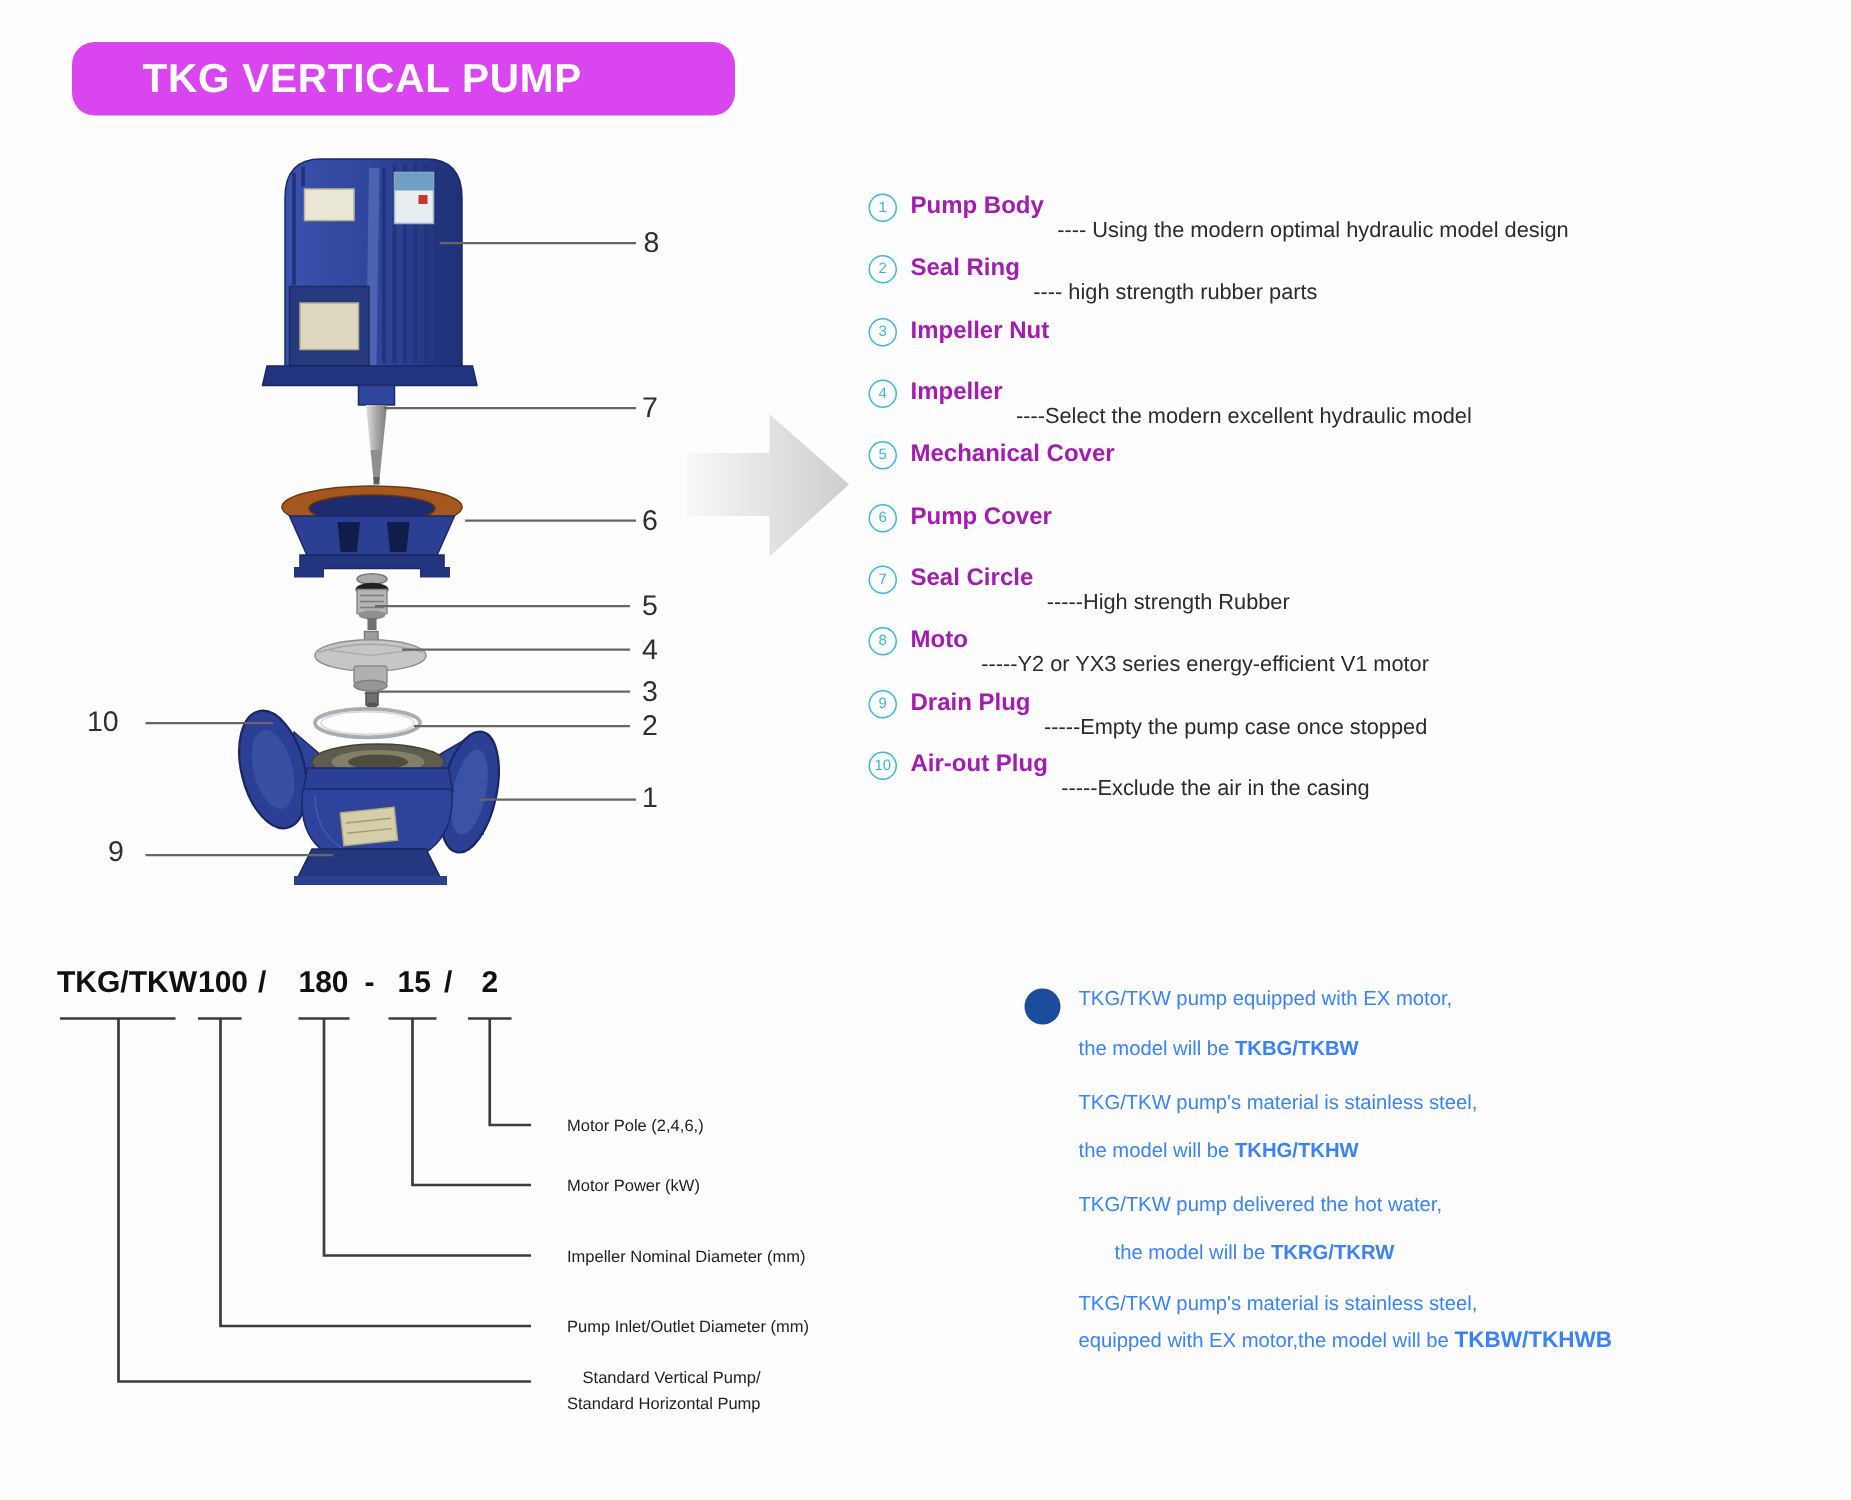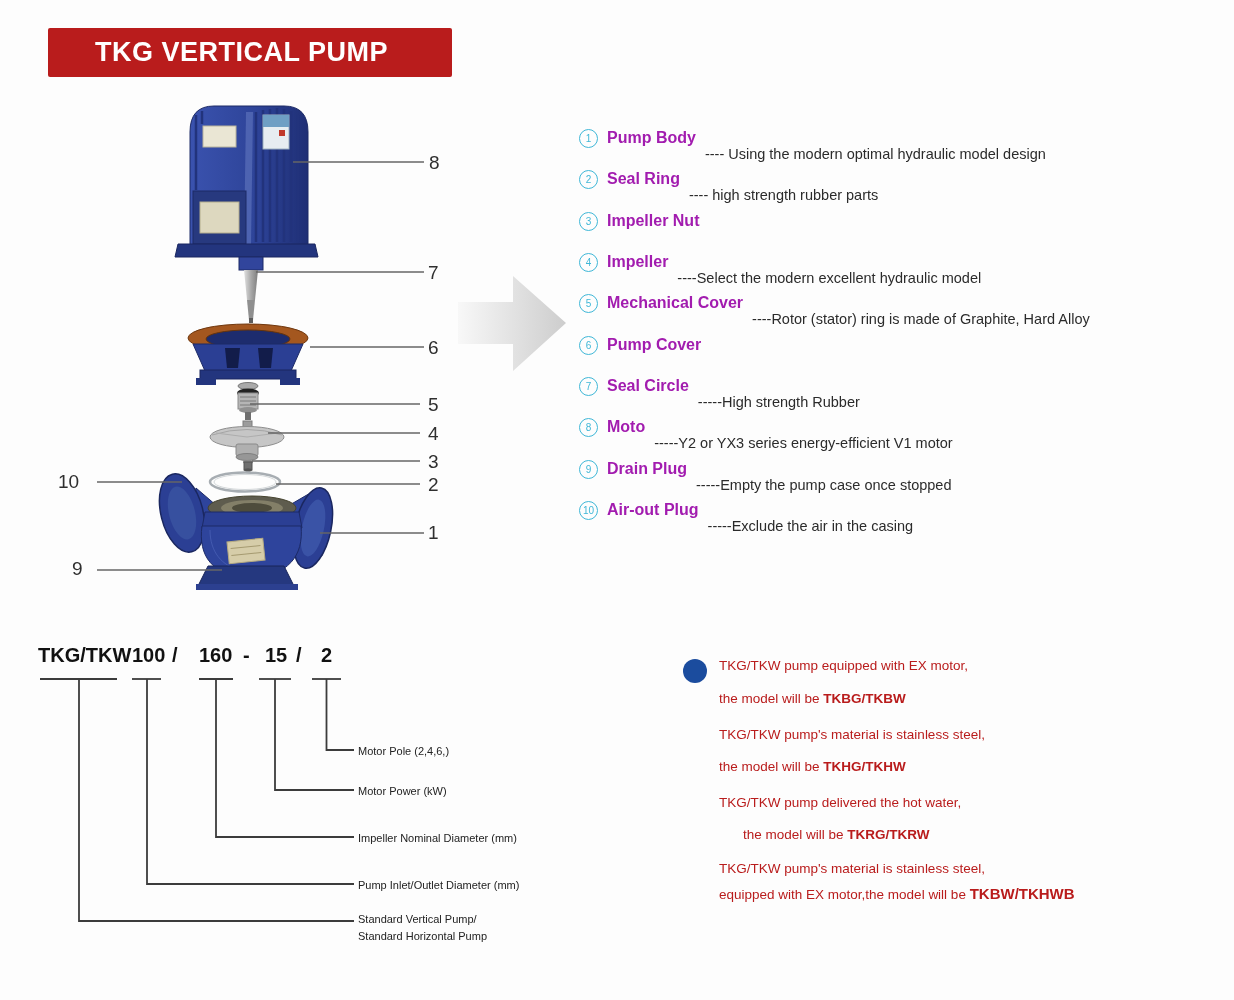--- a/index.html
+++ b/index.html
@@ -4,22 +4,22 @@
 <style>
   html,body{margin:0;padding:0;background:#ffffff;}
   #page{
     position:relative;width:1234px;height:1000px;background:#fdfdfd;
     font-family:"Liberation Sans", sans-serif;overflow:hidden;
   }
   .abs{position:absolute;}
 
   
   .banner{
-    left:48px;top:28px;width:404px;height:49px;background:#b91c1c;
-    border-radius:2px;
+    left:48px;top:28px;width:442px;height:49px;background:#d946ef;
+    border-radius:15px;
   }
   .banner .title{
     position:absolute;left:47px;top:0;line-height:49px;color:#ffffff;
     font-size:27px;font-weight:bold;letter-spacing:.5px;white-space:nowrap;
   }
 
   
   svg.layer{position:absolute;left:0;top:0;}
 
   
@@ -34,28 +34,28 @@
   .part-badge{
     width:17px;height:17px;border:1px solid #3fb7d7;border-radius:50%;
     color:#3fb7d7;font-size:10px;display:flex;align-items:center;justify-content:center;
     flex:0 0 auto;
   }
   .part-name{color:#a21caf;font-size:16px;font-weight:bold;}
   .part-desc{color:#2b2b2b;font-size:14.5px;margin-top:32px;}
 
   
   .code-seg{position:absolute;top:644px;font-size:20px;font-weight:bold;color:#111;white-space:nowrap;}
-  .code-label{position:absolute;left:358px;font-size:11px;color:#222;white-space:nowrap;line-height:17px;}
+  .code-label{position:absolute;left:378px;font-size:11px;color:#222;white-space:nowrap;line-height:17px;text-align:right;}
 
   
   .note-bullet{
     position:absolute;left:683px;top:659px;width:24px;height:24px;border-radius:50%;
     background:#1b4c9e;
   }
-  .note-line{position:absolute;left:719px;font-size:13.5px;color:#b91c1c;white-space:nowrap;}
+  .note-line{position:absolute;left:719px;font-size:13.5px;color:#3b82f6;white-space:nowrap;}
   .note-model{font-weight:bold;}
   .note-model.big{font-size:15px;}
 </style>
 </head>
 <body>
 
 <div id="page">
 
   <div class="abs banner">
     <span class="title">TKG VERTICAL PUMP</span>
@@ -234,21 +234,20 @@
       <span class="part-name">Impeller Nut</span>
     </div>
     <div class="part-row" style="left:579px;top:252px;">
       <span class="part-badge">4</span>
       <span class="part-name">Impeller</span>
       <span class="part-desc">----Select the modern excellent hydraulic model</span>
     </div>
     <div class="part-row" style="left:579px;top:293px;">
       <span class="part-badge">5</span>
       <span class="part-name">Mechanical Cover</span>
-      <span class="part-desc">----Rotor (stator) ring is made of Graphite, Hard Alloy</span>
     </div>
     <div class="part-row" style="left:579px;top:335px;">
       <span class="part-badge">6</span>
       <span class="part-name">Pump Cover</span>
     </div>
     <div class="part-row" style="left:579px;top:376px;">
       <span class="part-badge">7</span>
       <span class="part-name">Seal Circle</span>
       <span class="part-desc">-----High strength Rubber</span>
     </div>
@@ -266,21 +265,21 @@
       <span class="part-badge">10</span>
       <span class="part-name">Air-out Plug</span>
       <span class="part-desc">-----Exclude the air in the casing</span>
     </div>
   </div>
 
   <div>
     <span class="code-seg" style="left:38px;">TKG/TKW</span>
     <span class="code-seg" style="left:132px;">100</span>
     <span class="code-seg" style="left:172px;">/</span>
-    <span class="code-seg" style="left:199px;">160</span>
+    <span class="code-seg" style="left:199px;">180</span>
     <span class="code-seg" style="left:243px;">-</span>
     <span class="code-seg" style="left:265px;">15</span>
     <span class="code-seg" style="left:296px;">/</span>
     <span class="code-seg" style="left:321px;">2</span>
 
     <span class="code-label" style="top:743px;">Motor Pole (2,4,6,)</span>
     <span class="code-label" style="top:783px;">Motor Power (kW)</span>
     <span class="code-label" style="top:830px;">Impeller Nominal Diameter (mm)</span>
     <span class="code-label" style="top:877px;">Pump Inlet/Outlet Diameter (mm)</span>
     <span class="code-label" style="top:911px;">

